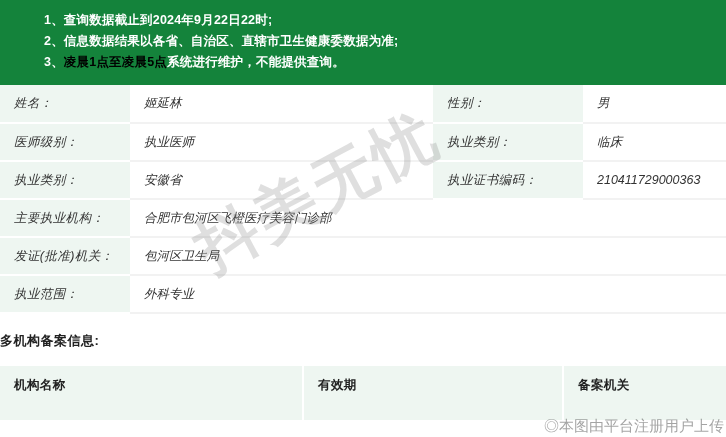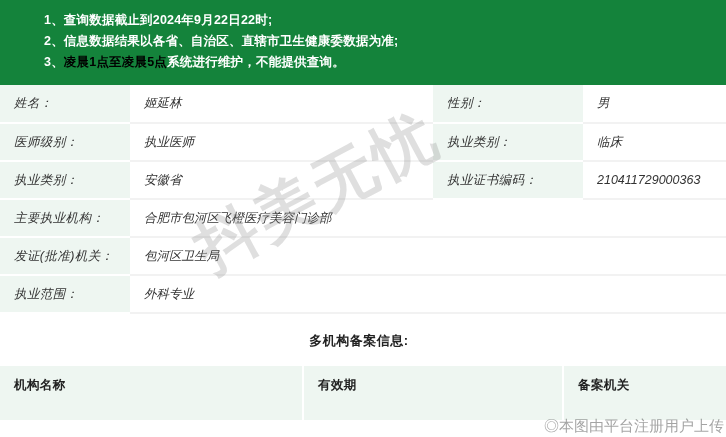--- a/index.html
+++ b/index.html
@@ -69,21 +69,21 @@
   .info-table tr .lbl { border-bottom: 2px solid #ffffff; }
   .info-table tr .val { border-bottom: 2px solid #f2f2f2; }
 
   .w-lbl1 { width: 130px; }
   .w-val1 { width: 303px; }
   .w-lbl2 { width: 150px; }
   .w-val2 { width: 143px; }
 
   
   .section-title {
-    text-align: center;
+    text-align: left;
     font-size: 13px;
     font-weight: bold;
     color: #222222;
     padding: 18px 8px 16px 0;
     letter-spacing: 0.5px;
   }
 
   
   .bottom-table {
     width: 726px;

